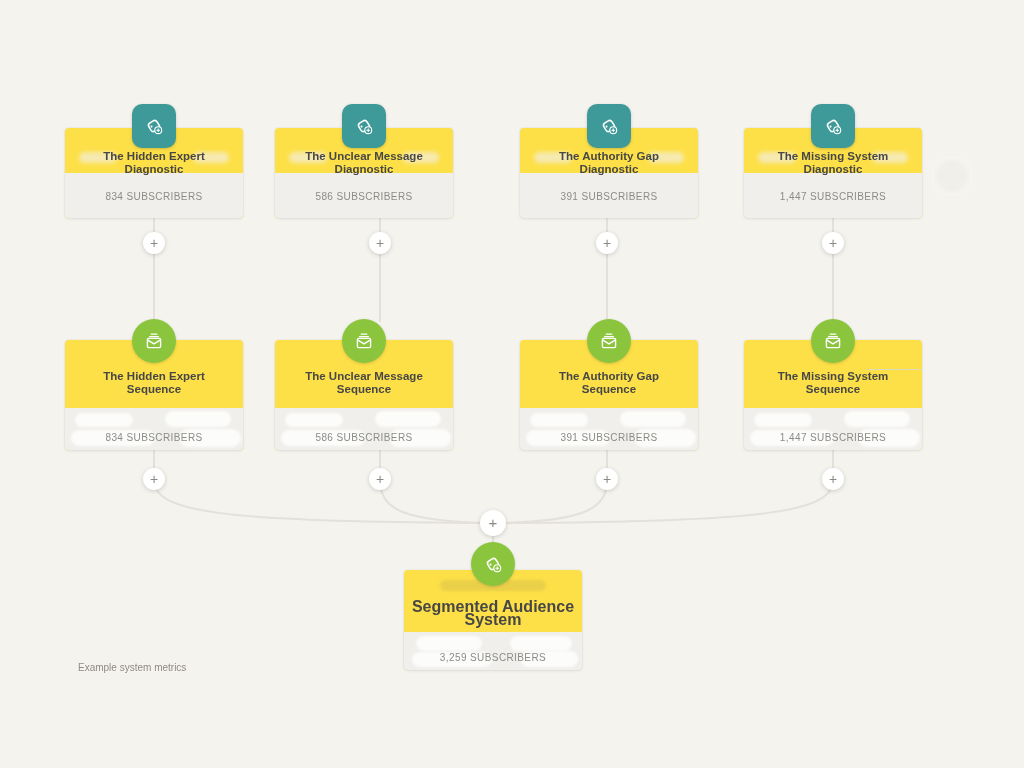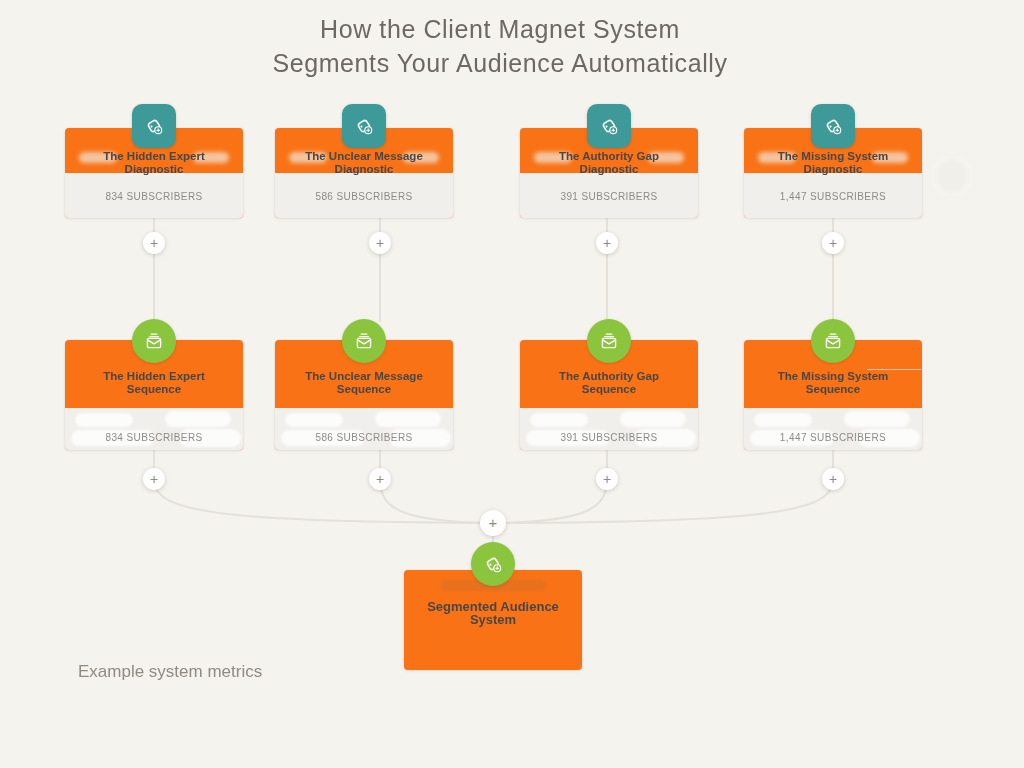--- a/index.html
+++ b/index.html
@@ -7,32 +7,32 @@
   .stage{position:relative;width:1024px;height:768px;background:#f5f3ee;overflow:hidden;}
 
   
   .heading{position:absolute;top:12px;left:0;width:1000px;text-align:center;
     color:#6c6862;font-size:25px;line-height:34px;font-weight:500;letter-spacing:.6px;}
 
   
   .wires{position:absolute;left:0;top:0;width:1024px;height:768px;z-index:1;}
 
   
-  .card{position:absolute;width:178px;background:#f97316;border-radius:4px;z-index:2;
+  .card{position:absolute;width:178px;background:#fde047;border-radius:4px;z-index:2;
     box-shadow:0 1px 3px rgba(70,65,55,.10),0 0 0 1px rgba(70,65,55,.03);}
   .card.diag{top:128px;height:90px;}
   .card.seq{top:340px;height:110px;}
   .card.final{left:404px;top:570px;height:100px;}
   .c1{left:65px;} .c2{left:275px;} .c3{left:520px;} .c4{left:744px;}
 
   .card-title{position:absolute;left:0;width:100%;text-align:center;
     font-size:11.5px;line-height:13px;font-weight:bold;color:#474747;z-index:3;}
   .diag .card-title{top:22px;}
   .seq .card-title{top:30px;}
-  .final .card-title{top:30px;font-size:13px;}
+  .final .card-title{top:30px;font-size:16px;}
 
   .card-footer{position:absolute;left:0;bottom:0;width:100%;background:#f0efeb;
     border-radius:0 0 4px 4px;overflow:hidden;}
   .diag .card-footer{height:45px;}
   .seq .card-footer{height:42px;}
   .final .card-footer{height:38px;}
   .subs{position:absolute;left:0;width:100%;text-align:center;
     font-size:10px;letter-spacing:.4px;color:#8b8b87;z-index:3;}
   .diag .subs{top:18px;}
   .seq .subs{top:24px;}
@@ -57,21 +57,21 @@
   .plus{position:absolute;width:22px;height:22px;border-radius:50%;background:#fff;
     box-shadow:0 1px 4px rgba(60,58,50,.22);color:#8a8a85;font-size:14px;font-weight:300;
     line-height:22px;text-align:center;z-index:3;cursor:pointer;}
   .plus.big{width:26px;height:26px;line-height:26px;font-size:15px;}
 
   
   .merge-icon{position:absolute;left:471px;top:542px;width:44px;height:44px;border-radius:50%;
     background:#8bc53e;color:#8bc53e;display:flex;align-items:center;justify-content:center;
     box-shadow:0 1px 3px rgba(60,60,50,.2);z-index:4;}
 
-  .footnote{position:absolute;left:78px;top:662px;font-size:17px;color:#8f8b82;z-index:2;}
+  .footnote{position:absolute;left:78px;top:662px;font-size:10px;color:#8f8b82;z-index:2;}
   .ghost-circle{position:absolute;left:932px;top:156px;width:40px;height:40px;border-radius:50%;
     background:#f1efe9;box-shadow:inset 0 0 8px rgba(255,255,255,.9);opacity:.8;z-index:1;}
   .artifact-line{position:absolute;top:29px;right:1px;width:54px;height:1px;
     background:#d9d7d0;opacity:.85;z-index:3;}
 </style>
 </head>
 <body>
 
 <div class="stage">
 
@@ -84,24 +84,20 @@
         <path d="M15.9 14.5 V17.3 M14.5 15.9 H17.3" stroke="#fff" stroke-width="1.1" stroke-linecap="round"></path>
       </symbol>
       <symbol id="icon-envelope-stack" viewBox="0 0 24 24">
         <path d="M9 4.5 h6 M7.2 7.2 h9.6" fill="none" stroke="#fff" stroke-width="1.5" stroke-linecap="round"></path>
         <rect x="4.8" y="9.2" width="14.4" height="10" rx="1.4" fill="none" stroke="#fff" stroke-width="1.5"></rect>
         <path d="M4.8 10.8 L12 15.2 L19.2 10.8" fill="none" stroke="#fff" stroke-width="1.5" stroke-linejoin="round"></path>
       </symbol>
     </defs>
   </svg>
 
-  <div class="heading">
-    <div>How the Client Magnet System</div>
-    <div>Segments Your Audience Automatically</div>
-  </div>
 
   <svg class="wires" viewBox="0 0 1024 768">
     <g fill="none" stroke="#e3e1da" stroke-width="2">
       <path d="M154 218 V322"></path>
         <path d="M380 218 V322"></path>
         <path d="M607 218 V322"></path>
         <path d="M833 218 V322"></path>
       <path d="M154 450 V480"></path>
         <path d="M380 450 V480"></path>
         <path d="M607 450 V480"></path>
@@ -272,18 +268,25 @@
   <div class="plus big" style="left:480px;top:510px;">+</div>
   <div class="merge-icon">
     <svg width="23" height="23">
         <use href="#icon-tag-add"></use>
       </svg>
     </div>
 
   <div class="card final">
     <div class="pill d" style="left:36px;top:10px;width:106px;height:11px;"></div>
     <div class="card-title">Segmented Audience System</div>
+    <div class="card-footer">
+      <div class="pill w" style="left:12px;top:4px;width:66px;height:15px;"></div>
+      <div class="pill w" style="right:10px;top:4px;width:62px;height:15px;"></div>
+      <div class="pill w" style="left:8px;top:20px;width:80px;height:15px;"></div>
+      <div class="pill w" style="right:4px;top:19px;width:58px;height:16px;"></div>
+      <div class="subs">3,259 SUBSCRIBERS</div>
+    </div>
   </div>
 
   <div class="footnote">Example system metrics</div>
   <div class="ghost-circle"></div>
 
 </div>
 
 </body></html>

